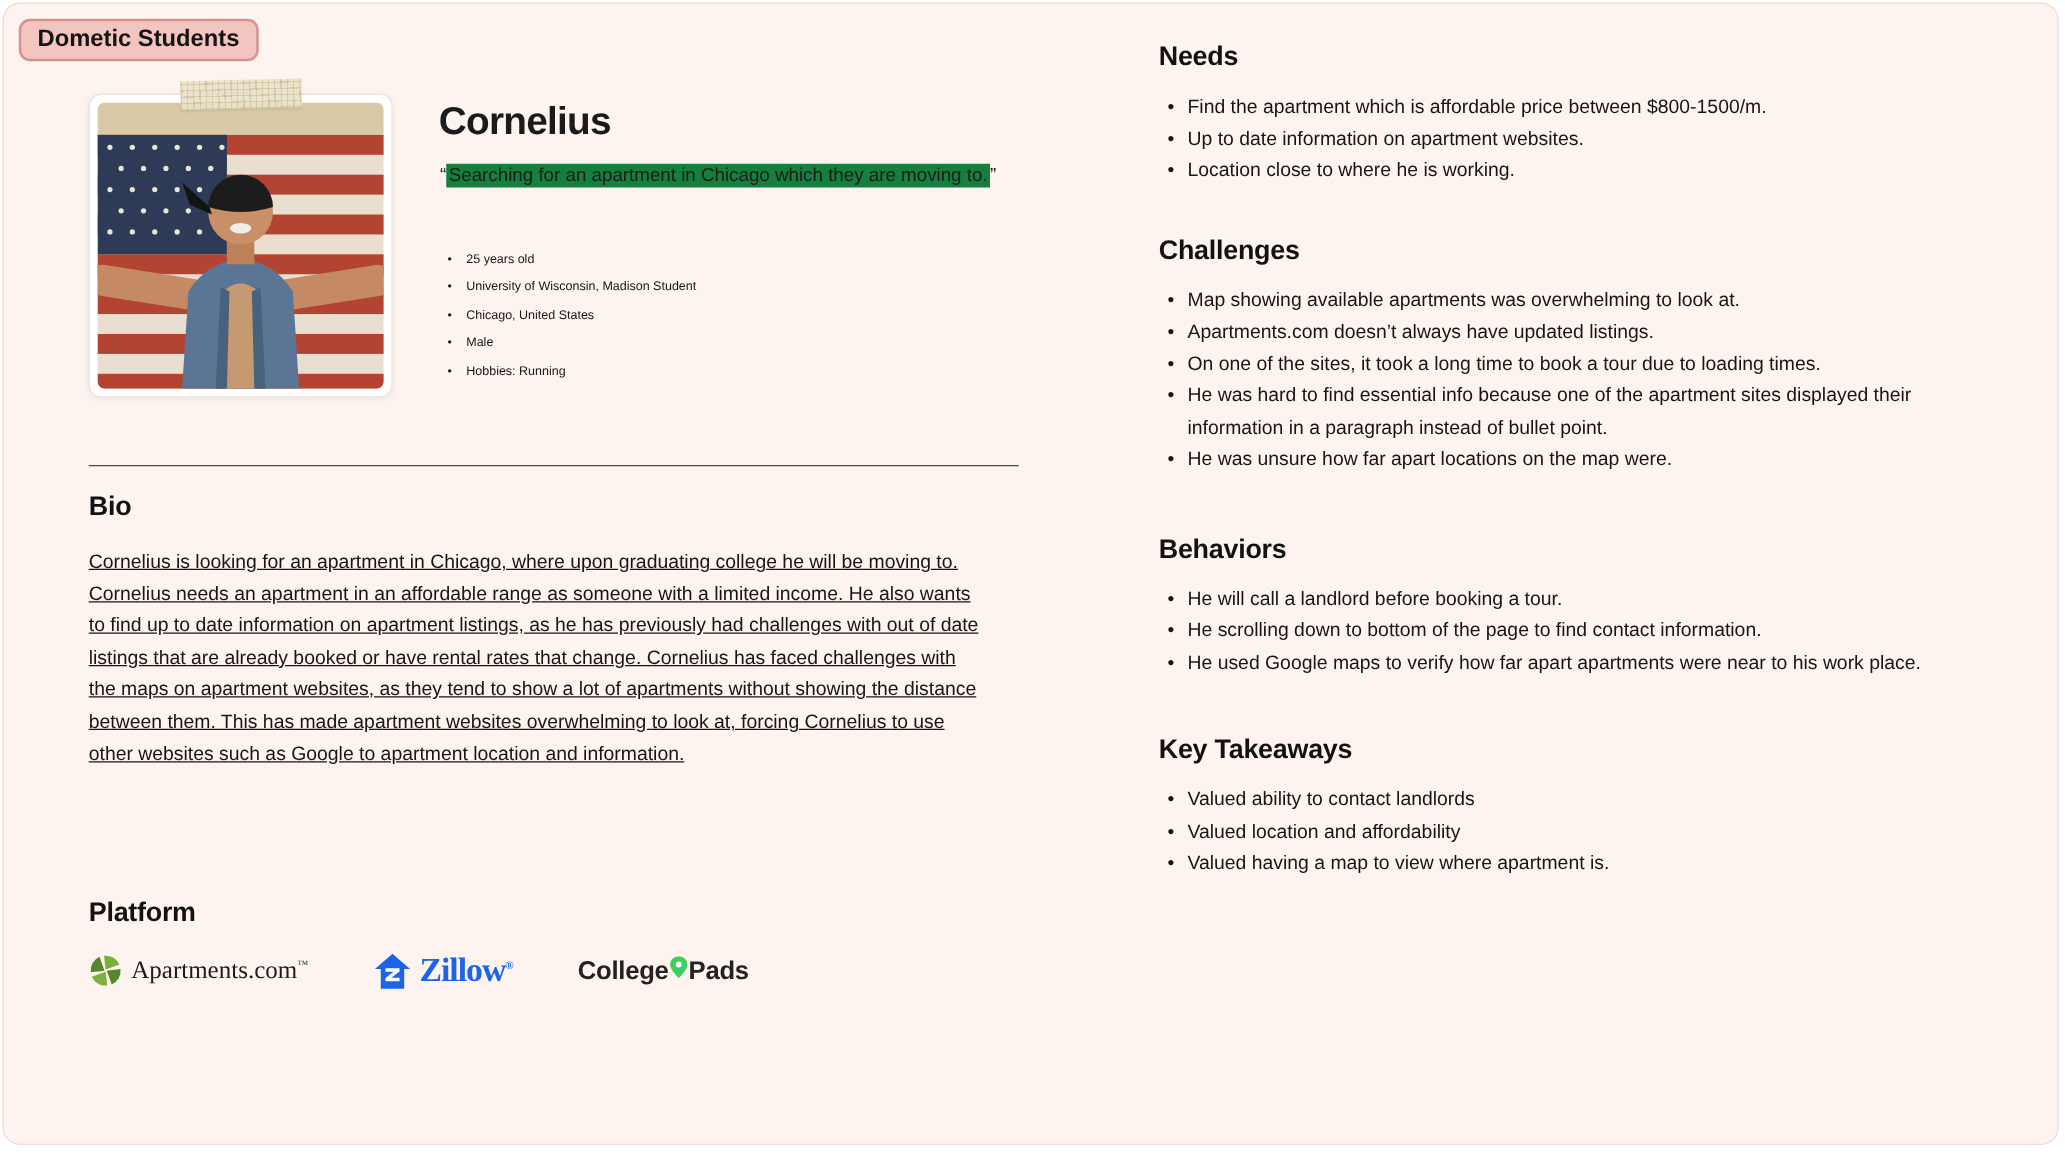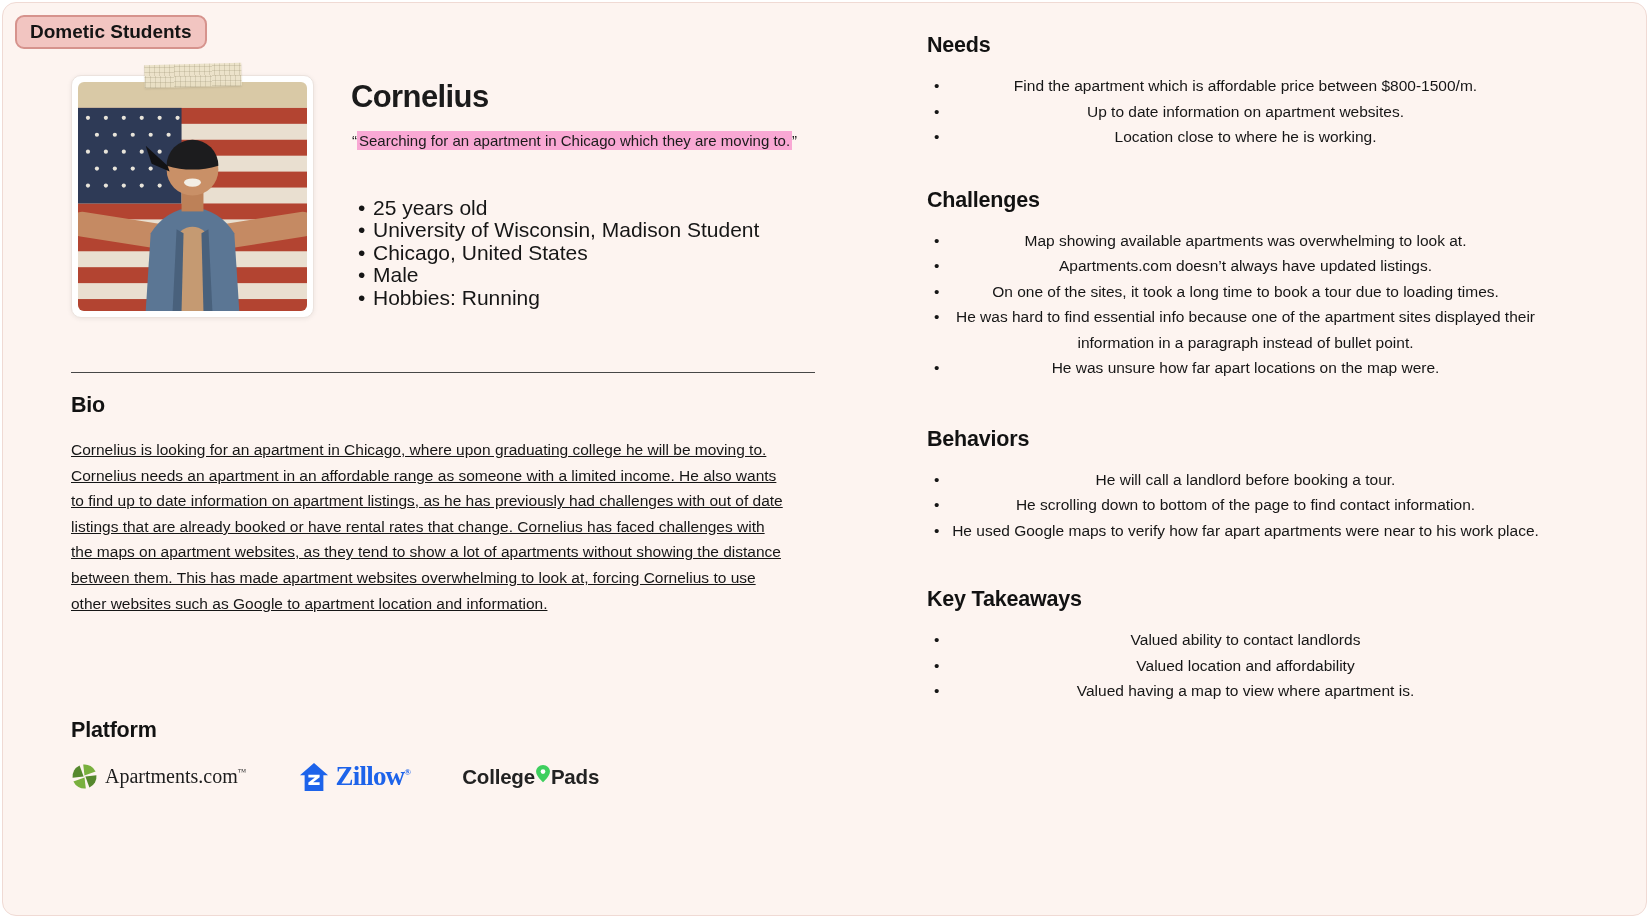--- a/index.html
+++ b/index.html
@@ -41,31 +41,31 @@
 
   
   .name {
     position:absolute; top:76px; left:348px; margin:0;
     font-size:31px; font-weight:700; letter-spacing:-0.6px; color:#1b1b1b;
   }
   .quote {
     position:absolute; top:129px; left:349px; width:470px;
     font-size:15px; color:#1b1b1b;
   }
-  .quote .hl { background:#f9a8d4; padding:1px 2px; }
+  .quote .hl { background:#15803d; padding:1px 2px; }
 
   
   ul { list-style:none; margin:0; padding:0; }
   .li {
     position:relative; padding-left:23px; font-size:15.5px; line-height:25.5px; color:#161616;
   }
   .li::before { content:"•"; position:absolute; left:7px; color:#161616; }
 
   .details { position:absolute; top:194px; left:351px; width:420px; }
-  .details .li { font-size:21px; line-height:22.4px; padding-left:19px; }
+  .details .li { font-size:10px; line-height:22.4px; padding-left:19px; }
   .details .li::before { left:4px; }
 
   
   .divider { position:absolute; top:369px; left:68px; width:744px; border-top:1.6px solid #474747; }
   .bio-h { position:absolute; top:390px; left:68px; }
   h2 { margin:0; font-size:21.5px; font-weight:700; letter-spacing:-0.2px; color:#121212; }
   .bio-p {
     position:absolute; top:434px; left:68px; width:712px; margin:0;
     font-size:15.5px; line-height:25.6px; color:#161616;text-decoration:underline;
   }
@@ -77,21 +77,21 @@
   .apt-word { font-family:"Liberation Serif","DejaVu Serif",serif; font-size:20px; color:#1c1c1c; }
   .apt-tm { font-size:9px; vertical-align:super; color:#333; }
   .zillow-word { font-size:27px; font-weight:800; letter-spacing:-0.8px; color:#1d63ea;font-family:Liberation Serif, serif; }
   .zillow-reg { font-size:9px; vertical-align:super; color:#1d63ea; }
   .cp-word { font-size:20.5px; font-weight:600; letter-spacing:-0.2px; color:#222; }
   .cp-pin { margin:0 1px; position:relative; top:-3px; }
 
   
   .right-col { position:absolute; top:30px; left:924px; width:614px; }
   .sec { margin:0; }
-  .sec ul { margin-top:15px;text-align:center; }
+  .sec ul { margin-top:15px; }
   .sec-needs { margin-bottom:38px; }
   .sec-challenges { margin-bottom:46px; }
   .sec-behaviors { margin-bottom:44px; }
 </style>
 </head>
 <body>
 
 <div class="canvas">
 
   <div class="tag">Dometic Students</div>

